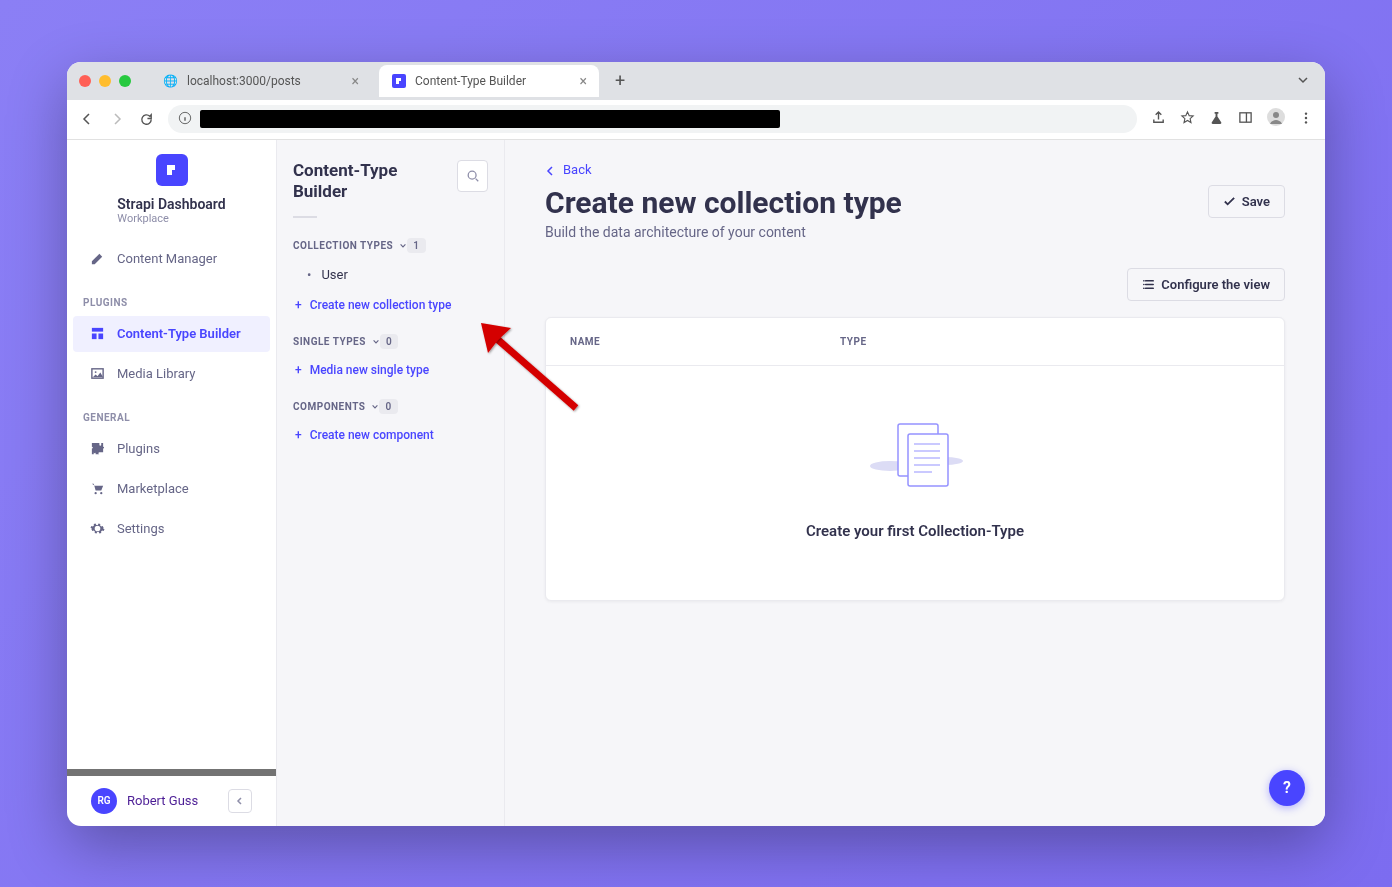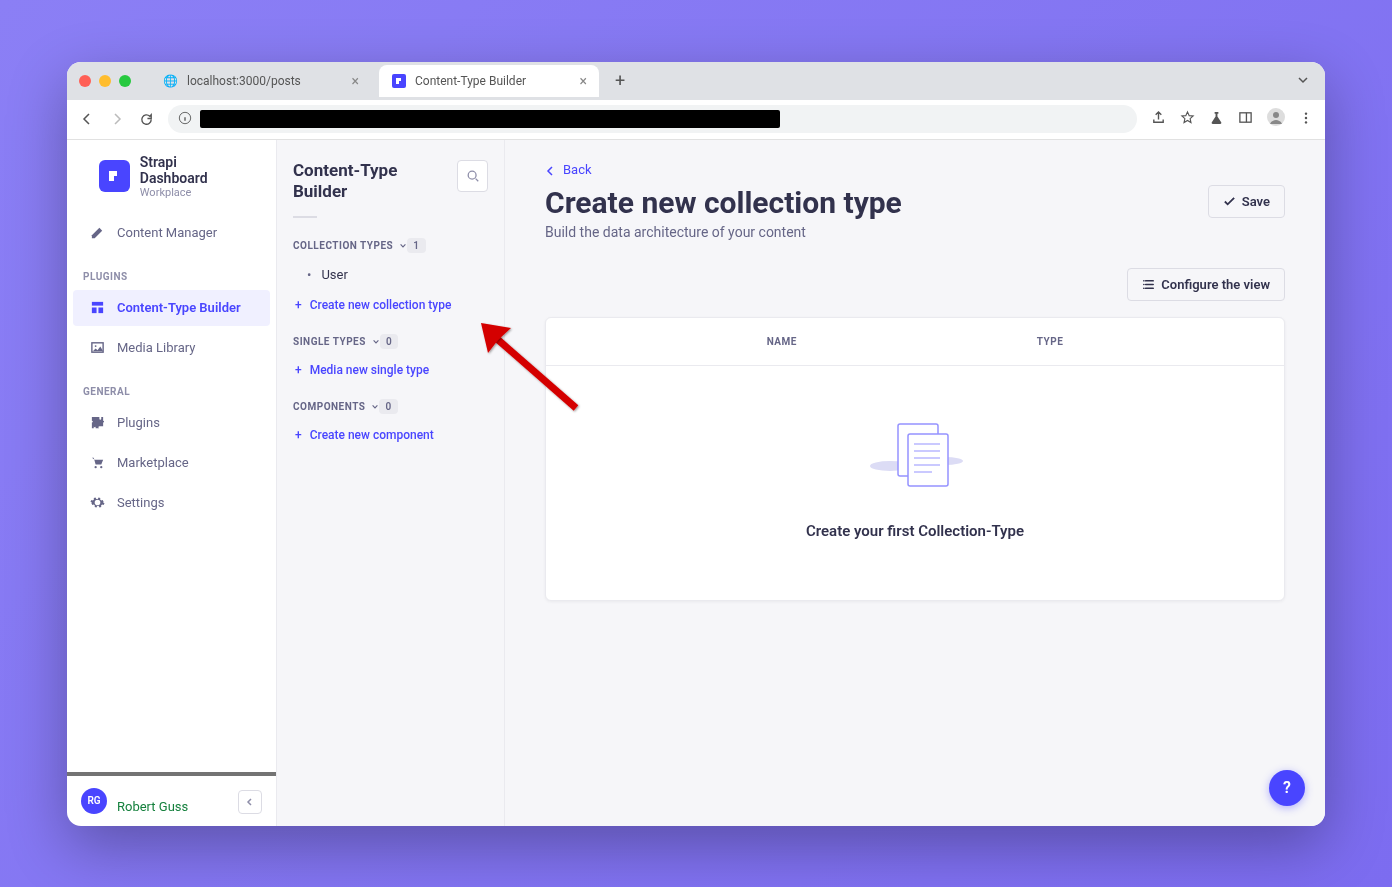--- a/index.html
+++ b/index.html
@@ -77,42 +77,42 @@
 .url-actions { display:flex; gap:14px; color:#555; align-items:center; }
 .app-body { flex:1; display:flex; min-height:0; }
 
 .sidebar-left {
   width: 210px;
   border-right: 1px solid #eaeaef;
   display: flex;
   flex-direction: column;
 }
 .brand {
-  display:flex; align-items:center; gap:10px; padding: 14px 32px;
+  display:flex; align-items:center; gap:10px; padding: 14px 32px; flex-direction: column;
 }
 .brand-logo {
   width: 32px; height: 32px; background: #4945ff; border-radius: 6px;
   display:flex; align-items:center; justify-content:center; color:#fff;
 }
 .brand-title { font-size: 14px; font-weight: 600; color:#32324d; }
 .brand-sub { font-size: 11px; color:#8e8ea9; }
 .nav-section-label {
   font-size: 10px; font-weight: 700; color:#8e8ea9; letter-spacing: 0.5px;
   padding: 18px 16px 6px;
 }
 .nav-item {
   display:flex; align-items:center; gap:12px;
   padding: 10px 16px; color:#666687; font-size:13px; cursor:pointer;
   border-radius: 4px; margin: 2px 6px;
 }
 .nav-item.active { background:#f0f0ff; color:#4945ff; font-weight:600; }
 .nav-icon { width:16px; height:16px; display:flex; align-items:center; justify-content:center; }
 .sidebar-footer {
-  margin-top:auto; padding: 12px 14px; display:flex; align-items:flex-end; gap:10px;
-  border-top:4px solid #737373;
+  margin-top:auto; padding: 12px 24px; display:flex; align-items:center; gap:10px;
+  border-top:7px solid #737373;
 }
 .avatar { width:26px; height:26px; border-radius:50%; background:#4945ff; color:#fff;
   font-size:10px; font-weight:600; display:flex; align-items:center; justify-content:center; }
 .collapse-btn { margin-left:auto; width:24px; height:24px; border:1px solid #dcdce4;
   border-radius:4px; display:flex; align-items:center; justify-content:center; cursor:pointer; color:#8e8ea9; font-size:11px;}
 
 .sidebar-mid {
   width: 228px; background:#f6f6f9; border-right:1px solid #eaeaef;
   padding: 20px 16px; display:flex; flex-direction:column;
 }
@@ -152,21 +152,21 @@
   font-size:13px; font-weight:600; cursor:pointer; border:1px solid #dcdce4;
   background:#f6f6f9; color:#32324d;
 }
 .btn-bar { display:flex; justify-content:flex-end; margin-top:28px; }
 .card {
   background:#fff; border:1px solid #eaeaef; border-radius:6px; margin-top:16px;
   box-shadow: 0 1px 3px rgba(33,33,52,0.06);
 }
 .card-head {
   display:flex; padding: 18px 24px; border-bottom:1px solid #eaeaef;
-  font-size:10px; font-weight:700; letter-spacing:0.5px; color:#666687;justify-content:center;
+  font-size:10px; font-weight:700; letter-spacing:0.5px; color:#666687;
 }
 .col-name { width: 270px; }
 .empty-state { padding: 50px 20px 60px; text-align:center; color:#666687;}
 .empty-illus { margin: 0 auto 22px; width:130px; height:80px; }
 .empty-text { font-size:15px; font-weight:600; color:#32324d; }
 .help-bubble {
   position:absolute; right:20px; bottom:20px; width:36px; height:36px;
   border-radius:50%; background:#4945ff; color:#fff; display:flex;
   align-items:center; justify-content:center; font-size:16px; font-weight:600;
   cursor:pointer; box-shadow:0 2px 8px rgba(73,69,255,0.4);
@@ -333,21 +333,21 @@
         <span class="nav-icon">
           <svg width="15" height="15" viewBox="0 0 16 16" fill="currentColor">
               <path d="M8 5a3 3 0 1 0 0 6 3 3 0 0 0 0-6zm6 3l1.5.9-1 1.7-1.6-.5c-.3.4-.7.7-1.1 1l.2 1.7-1.9.5-.8-1.5h-1.6l-.8 1.5-1.9-.5.2-1.7c-.4-.3-.8-.6-1.1-1l-1.6.5-1-1.7L2 8l-1.5-.9 1-1.7 1.6.5c.3-.4.7-.7 1.1-1L4 3.2l1.9-.5.8 1.5h1.6l.8-1.5 1.9.5-.2 1.7c.4.3.8.6 1.1 1l1.6-.5 1 1.7z"></path>
             </svg>
         </span>
         <span>Settings</span>
       </div>
 
       <div class="sidebar-footer">
         <div class="avatar">RG</div>
-        <span style="font-size:13px;color:#15803d">Robert Guss</span>
+        <span style="font-size:13px;color:#4c1d95">Robert Guss</span>
         <div class="collapse-btn">
           <svg width="10" height="10" viewBox="0 0 10 10">
               <path d="M6 2L3 5l3 3" stroke="currentColor" fill="none" stroke-width="1.5"></path>
             </svg>
         </div>
       </div>
     </div>
 
     <div class="sidebar-mid">
       <div class="mid-head">

